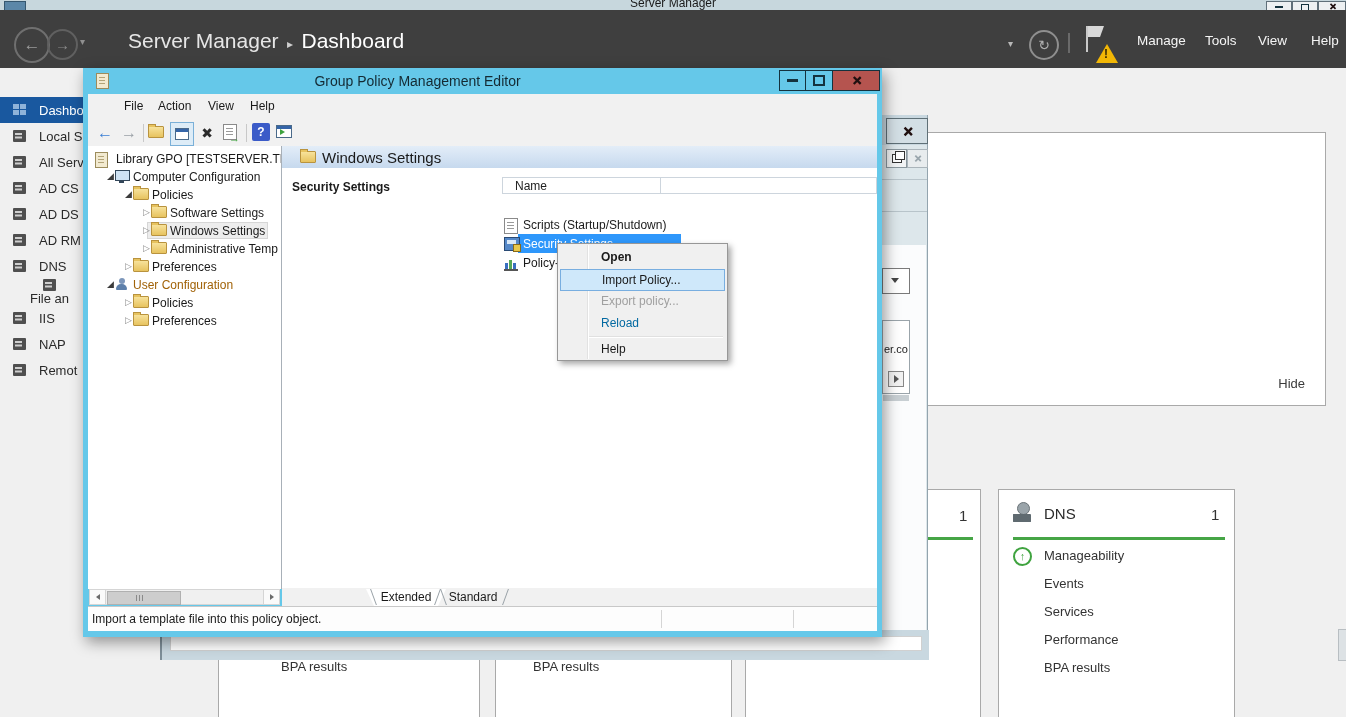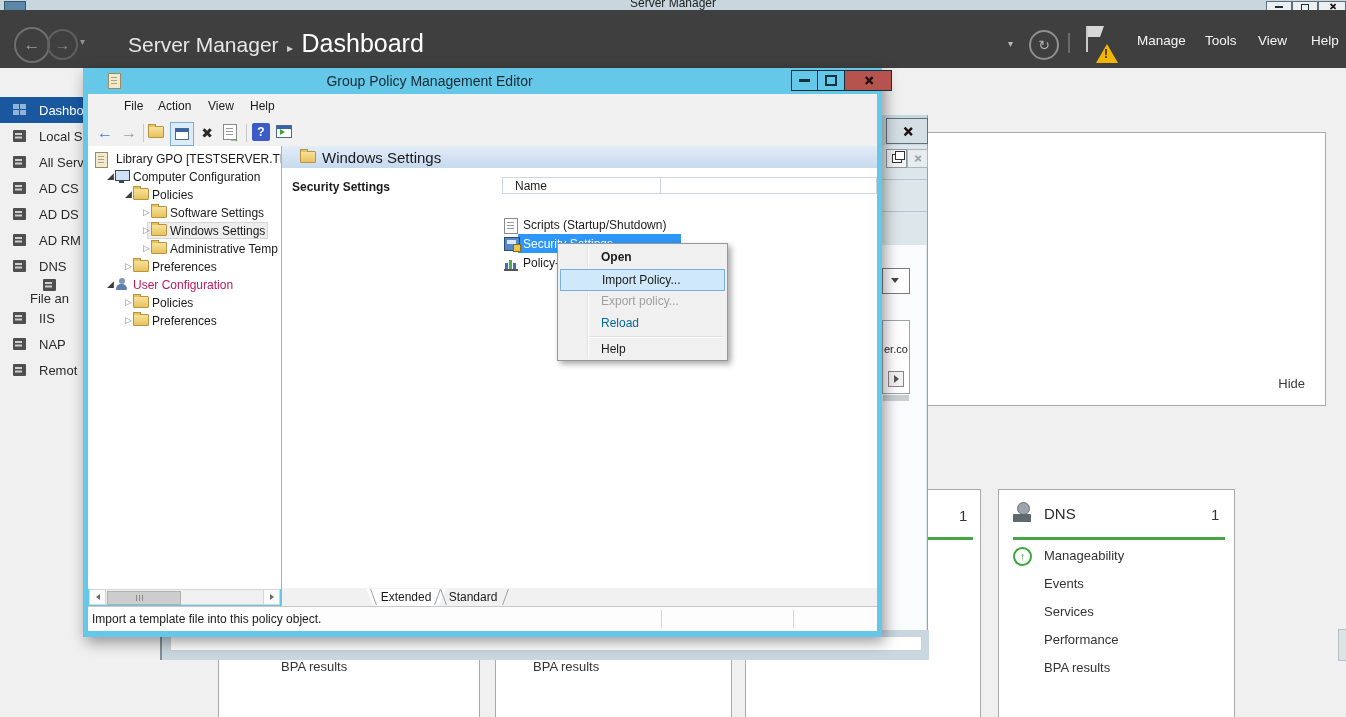--- a/index.html
+++ b/index.html
@@ -94,21 +94,21 @@
       </div>
   </div>
 
   <div id="sm-header" class="abs">
     <div class="abs nav-circle" style="left:14px;top:17px;width:32px;height:32px;border:2px solid #6f6f6f;color:#9a9a9a;font-size:17px;">←</div>
     <div class="abs nav-circle" style="left:47px;top:19px;width:27px;height:27px;border:2px solid #606060;color:#8a8a8a;font-size:15px;">→</div>
     <div class="abs" style="left:80px;top:26px;color:#909090;font-size:10px;">▾</div>
     <div class="abs" style="left:128px;top:19px;">
       <span class="txt" style="font-size:21px;color:#e6e6e6;">Server Manager</span>
       <span class="txt" style="font-size:12px;color:#cfcfcf;margin:0 4px;">▸</span>
-      <span class="txt" style="font-size:25px;color:#ffffff;">Dashboard</span>
+      <span class="txt" style="font-size:21px;color:#ffffff;">Dashboard</span>
     </div>
     <div class="abs" style="left:1008px;top:28px;color:#b8b8b8;font-size:10px;">▾</div>
     <div class="abs nav-circle" style="left:1029px;top:20px;width:26px;height:26px;border:2px solid #8f8f8f;color:#b0b0b0;font-size:14px;">↻</div>
     <div class="abs" style="left:1068px;top:23px;width:2px;height:20px;background:#6a6a6a;"></div>
     <div class="abs" style="left:1086px;top:16px;width:40px;height:40px;">
       <div class="abs" style="left:0;top:0;width:2px;height:26px;background:#c9c9c9;"></div>
       <div class="abs" style="left:2px;top:0;width:16px;height:11px;background:#d8d8d8;clip-path:polygon(0 0,100% 0,75% 100%,0 100%);"></div>
       <div class="abs warn-tri" style="left:10px;top:18px;"></div>
     </div>
     <div id="hdr-menus" class="abs" style="left:0;top:23px;width:1346px;height:20px;">
@@ -225,21 +225,21 @@
       <div style="width:0;height:0;border-top:4px solid transparent;border-bottom:4px solid transparent;border-left:5px solid #555;"></div>
     </div>
     <div class="abs" style="left:1px;top:280px;width:26px;height:6px;background:#c8cfd3;"></div>
   </div>
   <div id="gpmc-bottom" class="abs">
     <div class="abs" style="left:8px;top:6px;width:750px;height:13px;background:#fff;border:1px solid #d0d0d0;"></div>
   </div>
 
   <div id="gpme" class="abs">
 
-    <div class="abs" style="left:16px;top:0;width:661px;height:26px;">
+    <div class="abs" style="left:4px;top:0;width:661px;height:26px;">
       <div class="abs i-scroll" style="left:9px;top:5px;"></div>
       <div class="abs txt" style="left:0;right:0;top:5px;text-align:center;font-size:14px;color:#142a33;">Group Policy Management Editor</div>
       <div class="abs" style="left:692px;top:2px;width:25px;height:19px;border:1px solid #14323e;display:flex;align-items:center;justify-content:center;">
         <div class="sym-min"></div>
         </div>
       <div class="abs" style="left:718px;top:2px;width:26px;height:19px;border:1px solid #14323e;display:flex;align-items:center;justify-content:center;">
         <div class="sym-max"></div>
         </div>
       <div class="abs" style="left:745px;top:2px;width:46px;height:19px;border:1px solid #14323e;background:#b5544f;display:flex;align-items:center;justify-content:center;">
         <div class="sym-x" style="transform:scale(0.75);"></div>
@@ -308,21 +308,21 @@
           <div style="position: absolute; left: 82px; top: 2px; font-size: 12px; color: rgb(26, 26, 26); white-space: nowrap;">Administrative Temp</div>
         </div>
         <div style="position: absolute; left: 0px; top: 112px; width: 193px; height: 17px;">
           <div class="arrow-col" style="position: absolute; left: 37px; top: 3px;">▷</div>
           <div class="i-folder" style="position: absolute; left: 45px; top: 2px;"></div>
           <div style="position: absolute; left: 64px; top: 2px; font-size: 12px; color: rgb(26, 26, 26); white-space: nowrap;">Preferences</div>
         </div>
         <div style="position: absolute; left: 0px; top: 130px; width: 193px; height: 17px;">
           <div class="arrow-exp" style="position: absolute; left: 19px; top: 3px;">◢</div>
           <div class="i-user" style="position: absolute; left: 27px; top: 2px;"></div>
-          <div style="position: absolute; left: 45px; top: 2px; font-size: 12px; color: #be185d; white-space: nowrap;">User Configuration</div>
+          <div style="position: absolute; left: 45px; top: 2px; font-size: 12px; color: #a16207; white-space: nowrap;">User Configuration</div>
         </div>
         <div style="position: absolute; left: 0px; top: 148px; width: 193px; height: 17px;">
           <div class="arrow-col" style="position: absolute; left: 37px; top: 3px;">▷</div>
           <div class="i-folder" style="position: absolute; left: 45px; top: 2px;"></div>
           <div style="position: absolute; left: 64px; top: 2px; font-size: 12px; color: rgb(26, 26, 26); white-space: nowrap;">Policies</div>
         </div>
         <div style="position: absolute; left: 0px; top: 166px; width: 193px; height: 17px;">
           <div class="arrow-col" style="position: absolute; left: 37px; top: 3px;">▷</div>
           <div class="i-folder" style="position: absolute; left: 45px; top: 2px;"></div>
           <div style="position: absolute; left: 64px; top: 2px; font-size: 12px; color: rgb(26, 26, 26); white-space: nowrap;">Preferences</div>

